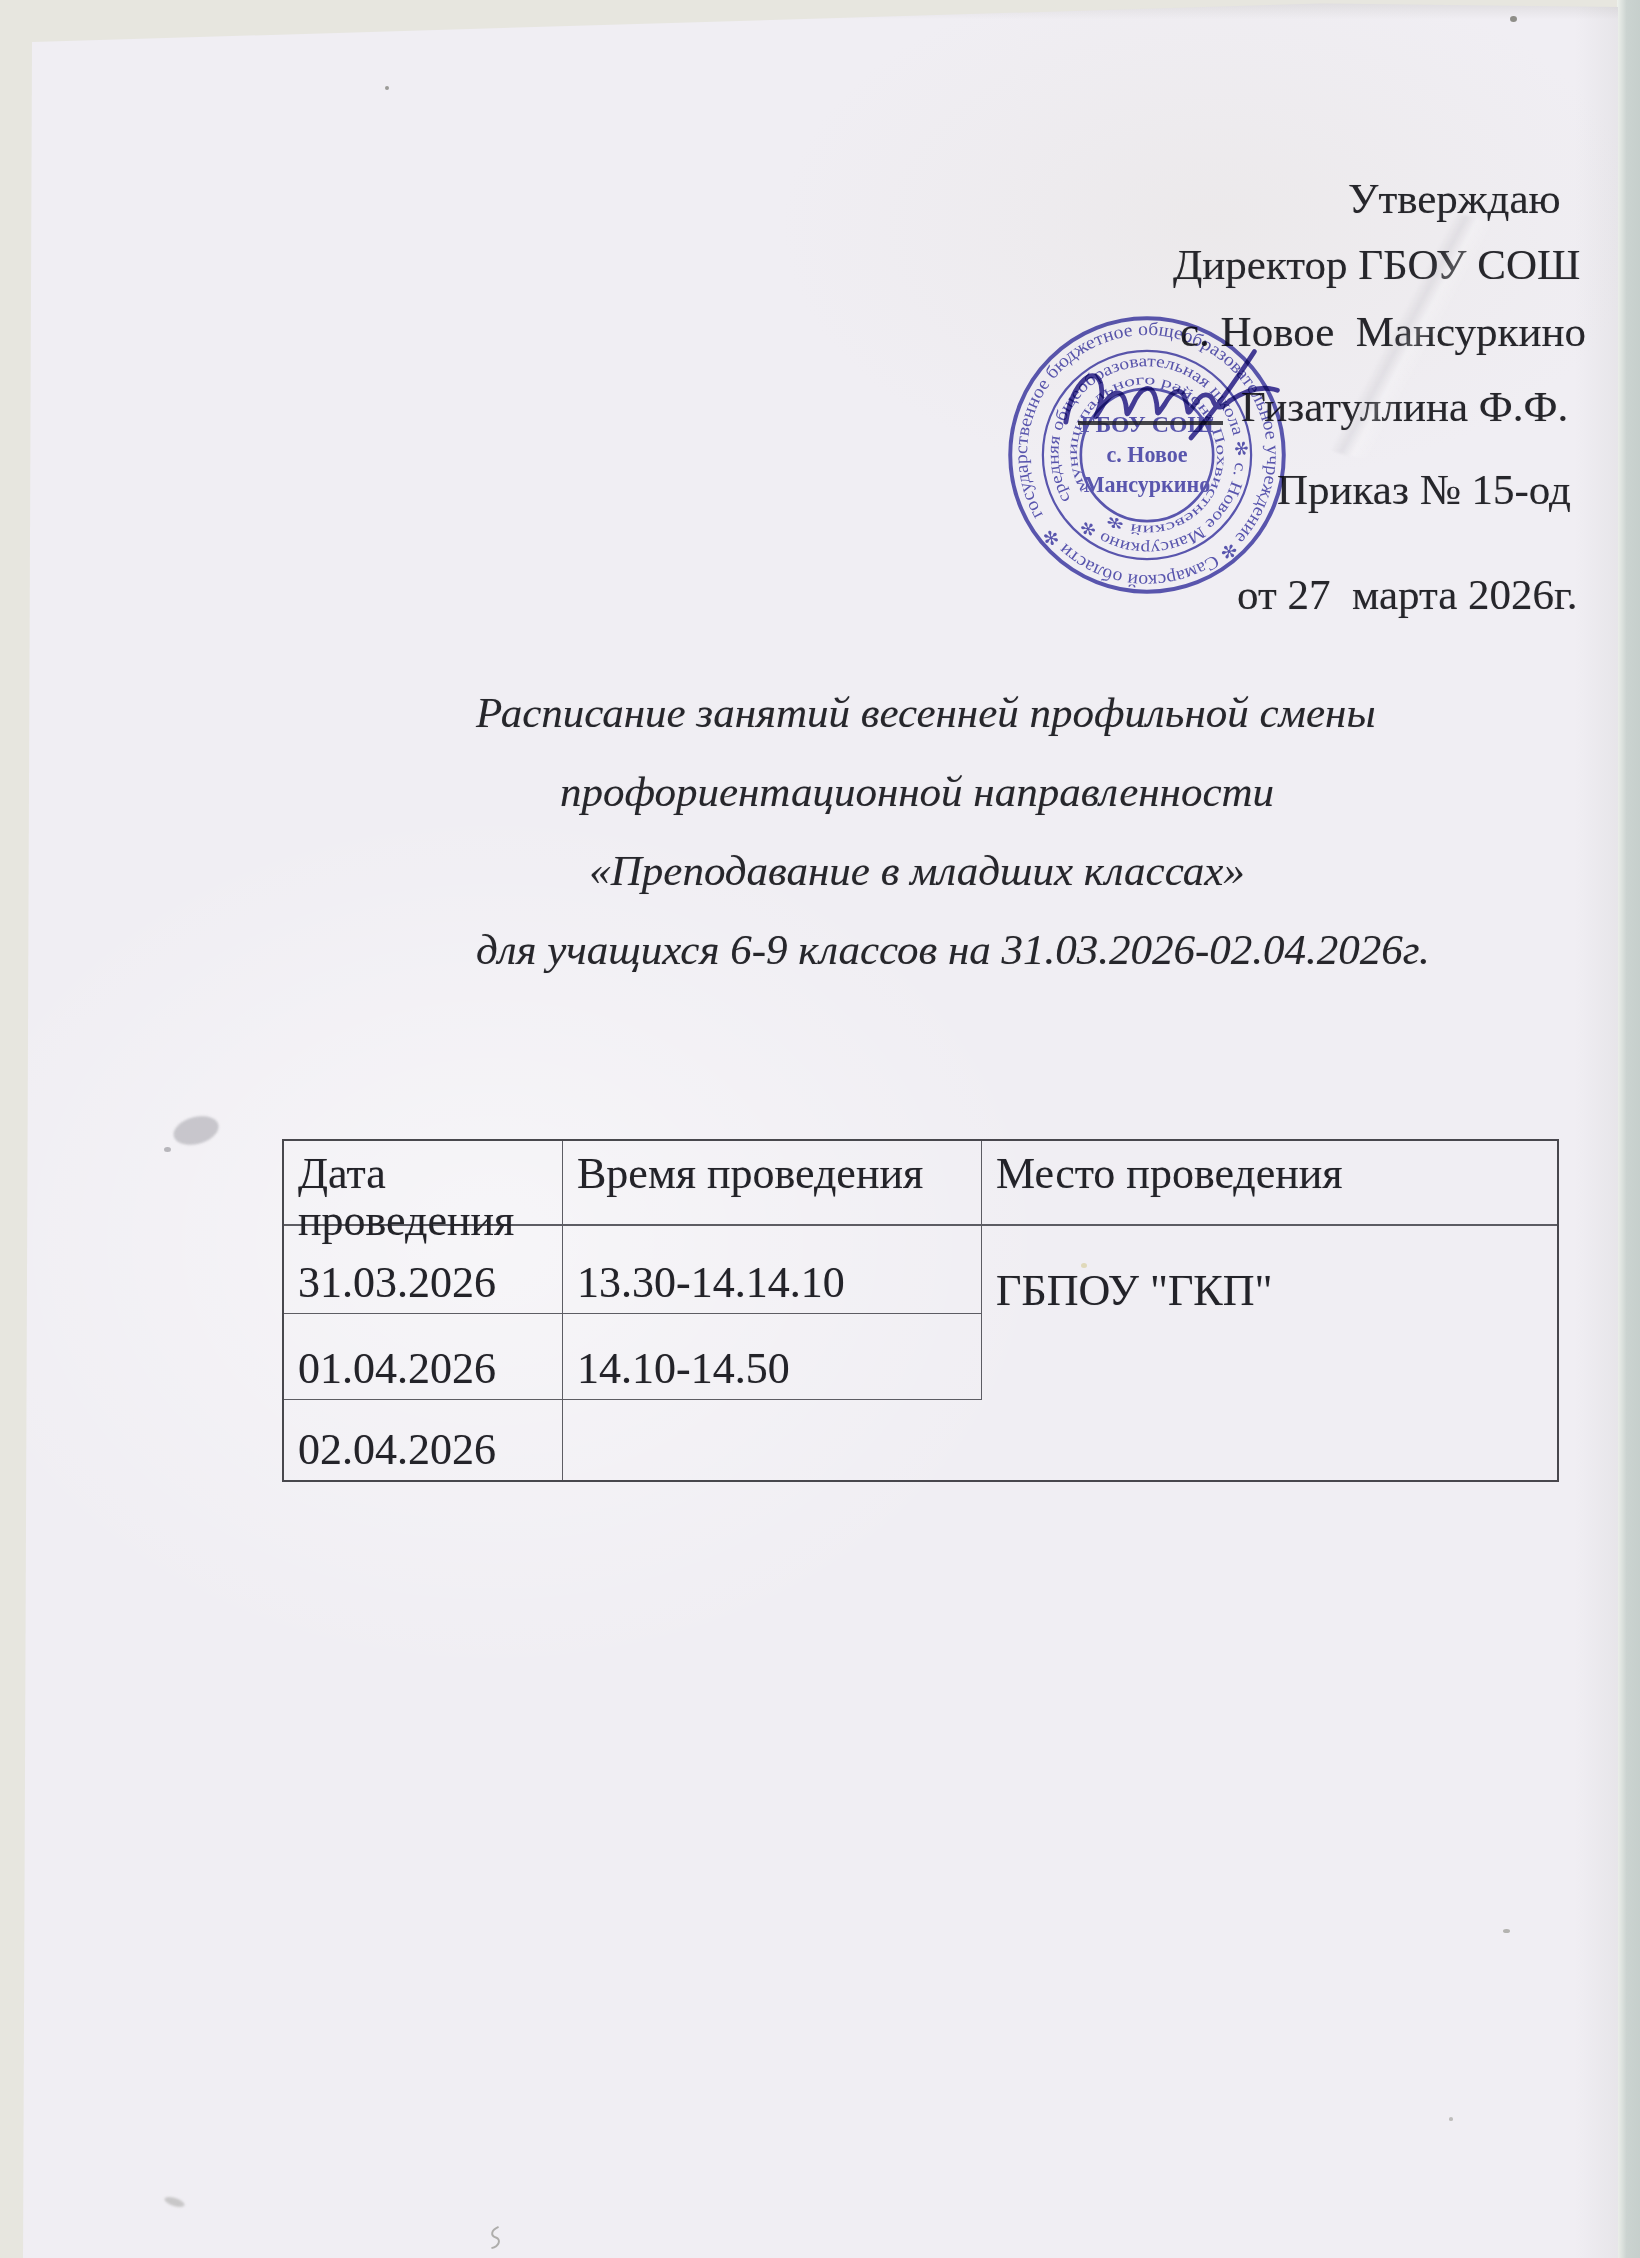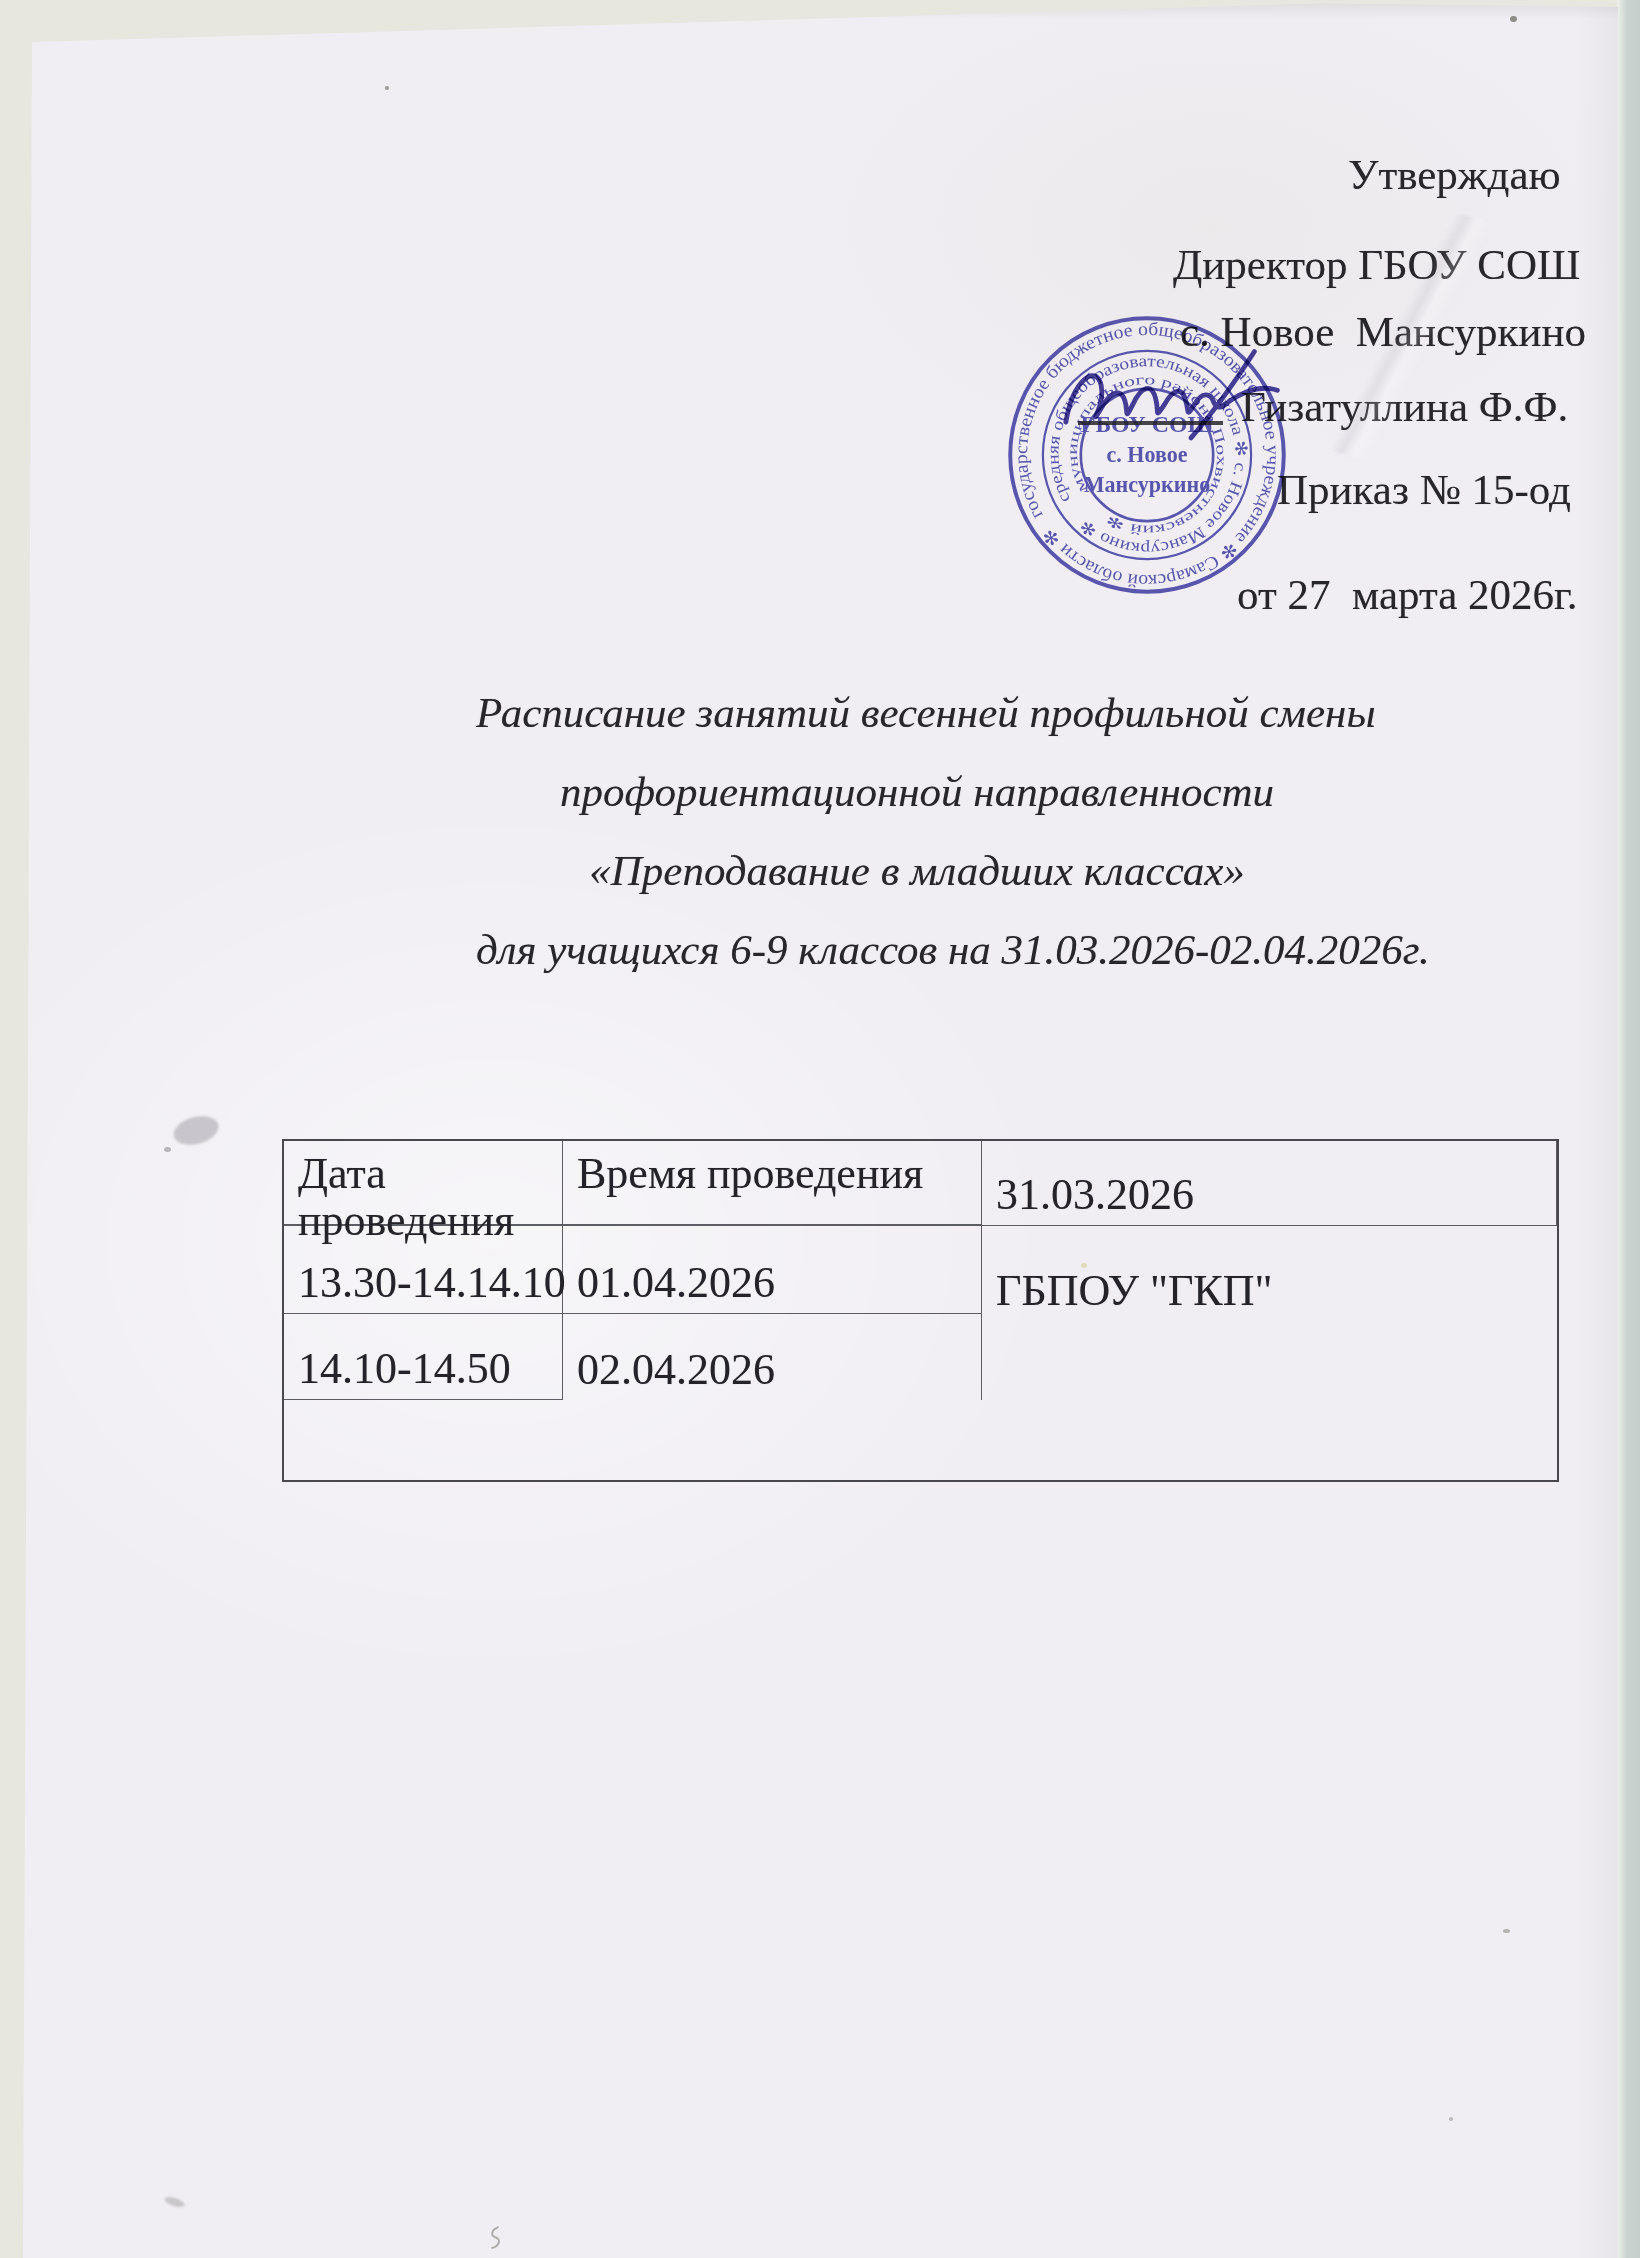--- a/index.html
+++ b/index.html
@@ -56,21 +56,21 @@
     background:linear-gradient(118deg,transparent 46%,rgba(150,148,160,.15) 49%,rgba(255,255,255,.22) 52%,transparent 57%);
     filter:blur(0.9px);border-radius:40%;}
 </style>
 </head>
 <body>
 
 <div class="scan-strip-right"></div>
 
 <div class="paper">
 
-  <div class="txt" style="left:1348px;top:149px;">Утверждаю</div>
+  <div class="txt" style="left:1348px;top:173px;">Утверждаю</div>
   <div class="txt" style="left:1173px;top:239px;">Директор ГБОУ СОШ</div>
   <div class="txt" style="left:1180px;top:306px;">с. Новое  Мансуркино</div>
   <div class="txt" style="left:1241px;top:381px;">Гизатуллина Ф.Ф.</div>
   <div class="txt" style="left:1277px;top:464px;">Приказ № 15-од</div>
   <div class="txt" style="left:1237px;top:569px;">от 27  марта 2026г.</div>
 
   <svg class="stamp-svg" width="300" height="300" viewBox="-170 -170 340 340">
     <defs>
       <path id="ringO" d="M -117.8,68 A 136,136 0 1 1 117.8,-68 A 136,136 0 1 1 -117.8,68"></path>
       <path id="ringM" d="M -86.6,50 A 100,100 0 1 1 86.6,-50 A 100,100 0 1 1 -86.6,50"></path>
@@ -103,20 +103,21 @@
   <div class="title-wrap">
     <div class="title-line" style="top:688px;">Расписание занятий весенней профильной смены</div>
     <div class="title-line" style="top:767px;">профориентационной направленности</div>
     <div class="title-line" style="top:846px;">«Преподавание в младших классах»</div>
     <div class="title-line" style="top:925px;">для учащихся 6-9 классов на 31.03.2026-02.04.2026г.</div>
   </div>
 
   <div class="schedule-table">
     <div class="cell th th-hdr">Дата проведения</div>
     <div class="cell th th-hdr">Время проведения</div>
+    <div class="cell th th-hdr no-r">Место проведения</div>
 
     <div class="cell td">31.03.2026</div>
     <div class="cell td">13.30-14.14.10</div>
 
     <div class="cell cell-place-merged">
       <div class="place-line" style="top:39px;">ГБПОУ "ГКП"</div>
     </div>
 
     <div class="cell td">01.04.2026</div>
     <div class="cell td">14.10-14.50</div>

